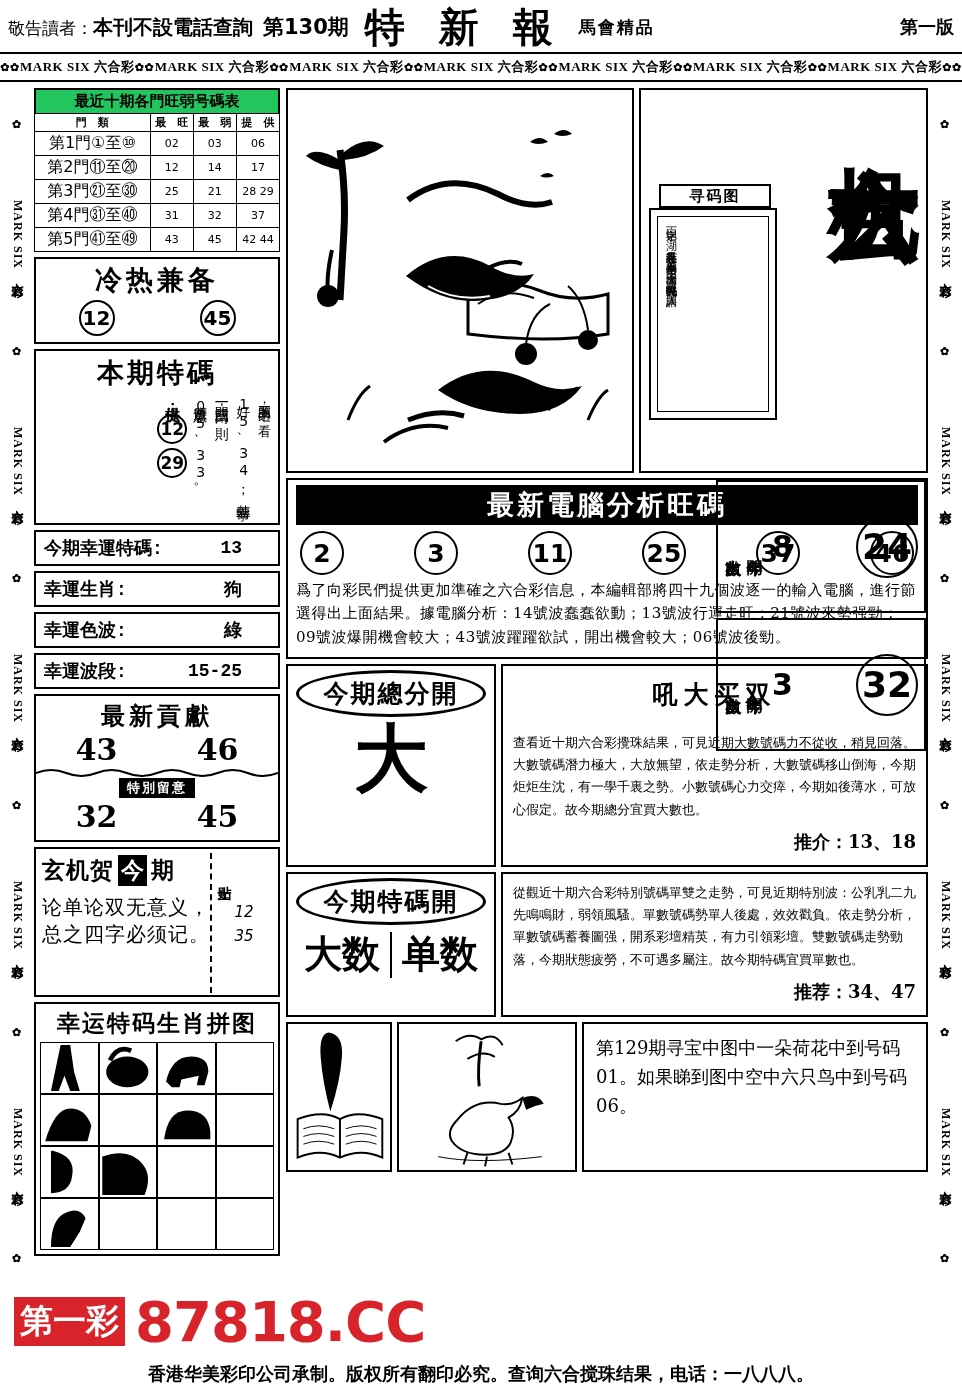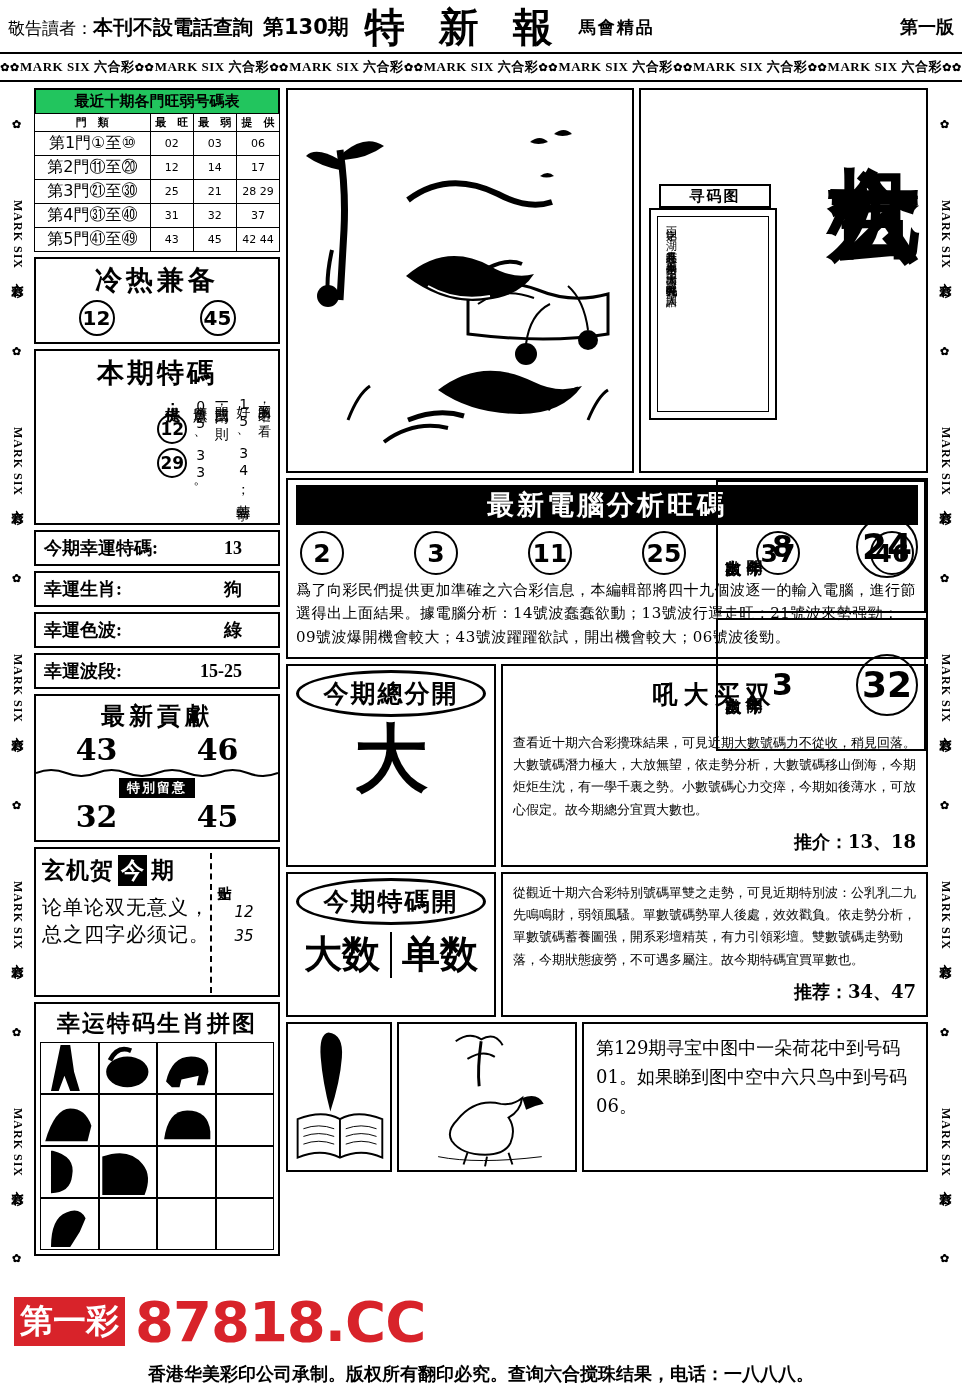--- a/index.html
+++ b/index.html
@@ -87,21 +87,21 @@
   .benqi .h { text-align:center; font-size:27px; font-weight:700; letter-spacing:3px; font-family:"DejaVu Serif",serif; }
   .benqi .body { display:flex; justify-content:flex-end; gap:4px; margin-top:4px; height:120px; }
   .vtext { writing-mode: vertical-rl; text-orientation: upright; font-size:14px; line-height:1.25; letter-spacing:1px; }
   .vtext.sm { font-size:13px; }
   .tigong { display:flex; flex-direction:column; align-items:center; gap:4px; }
   .tigong .lab { writing-mode: vertical-rl; text-orientation: upright; font-size:15px; font-weight:700; }
 
   
   .inforow {
     border:2px solid #000; padding:4px 8px; display:flex; align-items:center;
-    font-size:18px; font-weight:700; font-family:Liberation Serif, serif;
+    font-size:18px; font-weight:700; font-family:Liberation Mono, monospace;
   }
   .inforow .val { margin-left:auto; margin-right:28px; }
 
   
   .gongxian { text-align:center; padding:4px 0 6px; }
   .gongxian .h { font-size:24px; font-weight:700; letter-spacing:4px; font-family:"DejaVu Serif",serif; }
   .gongxian .row { display:flex; justify-content:space-around; font-size:30px; font-weight:700; font-family:"DejaVu Serif",serif; }
   .wavy { height:10px; width:100%; }
   .gongxian .tag {
     display:inline-block; background:#000; color:#fff; font-size:13px; font-weight:700;

